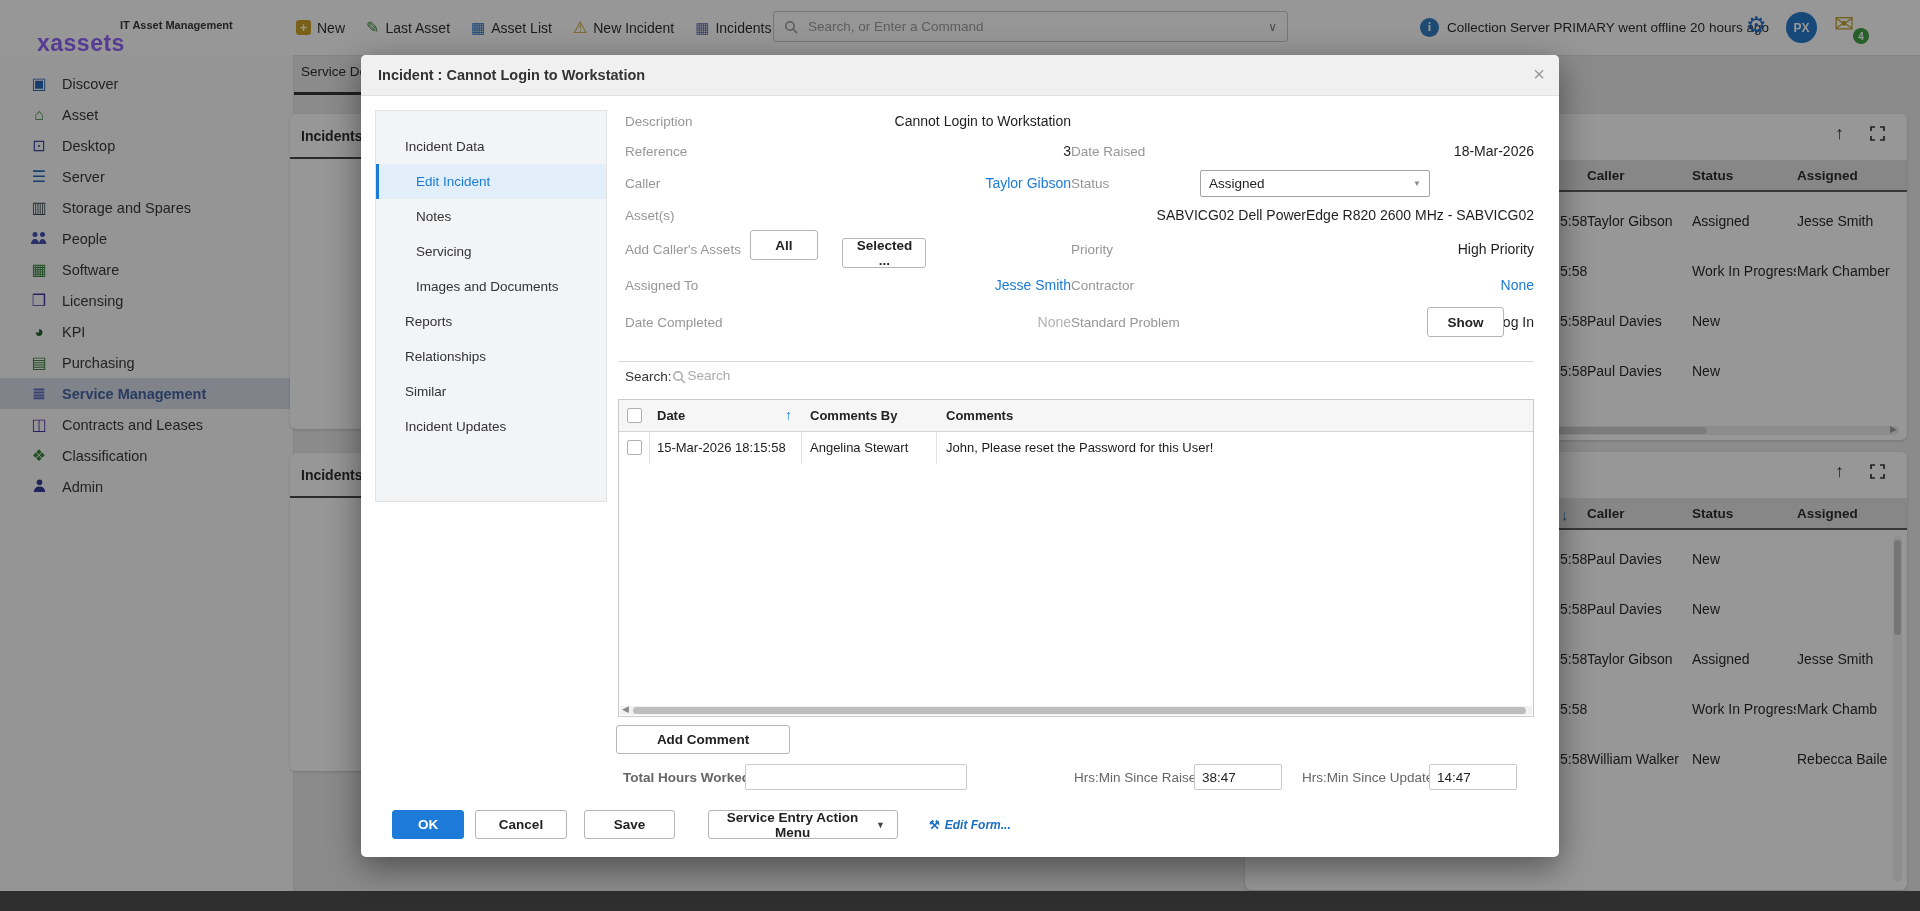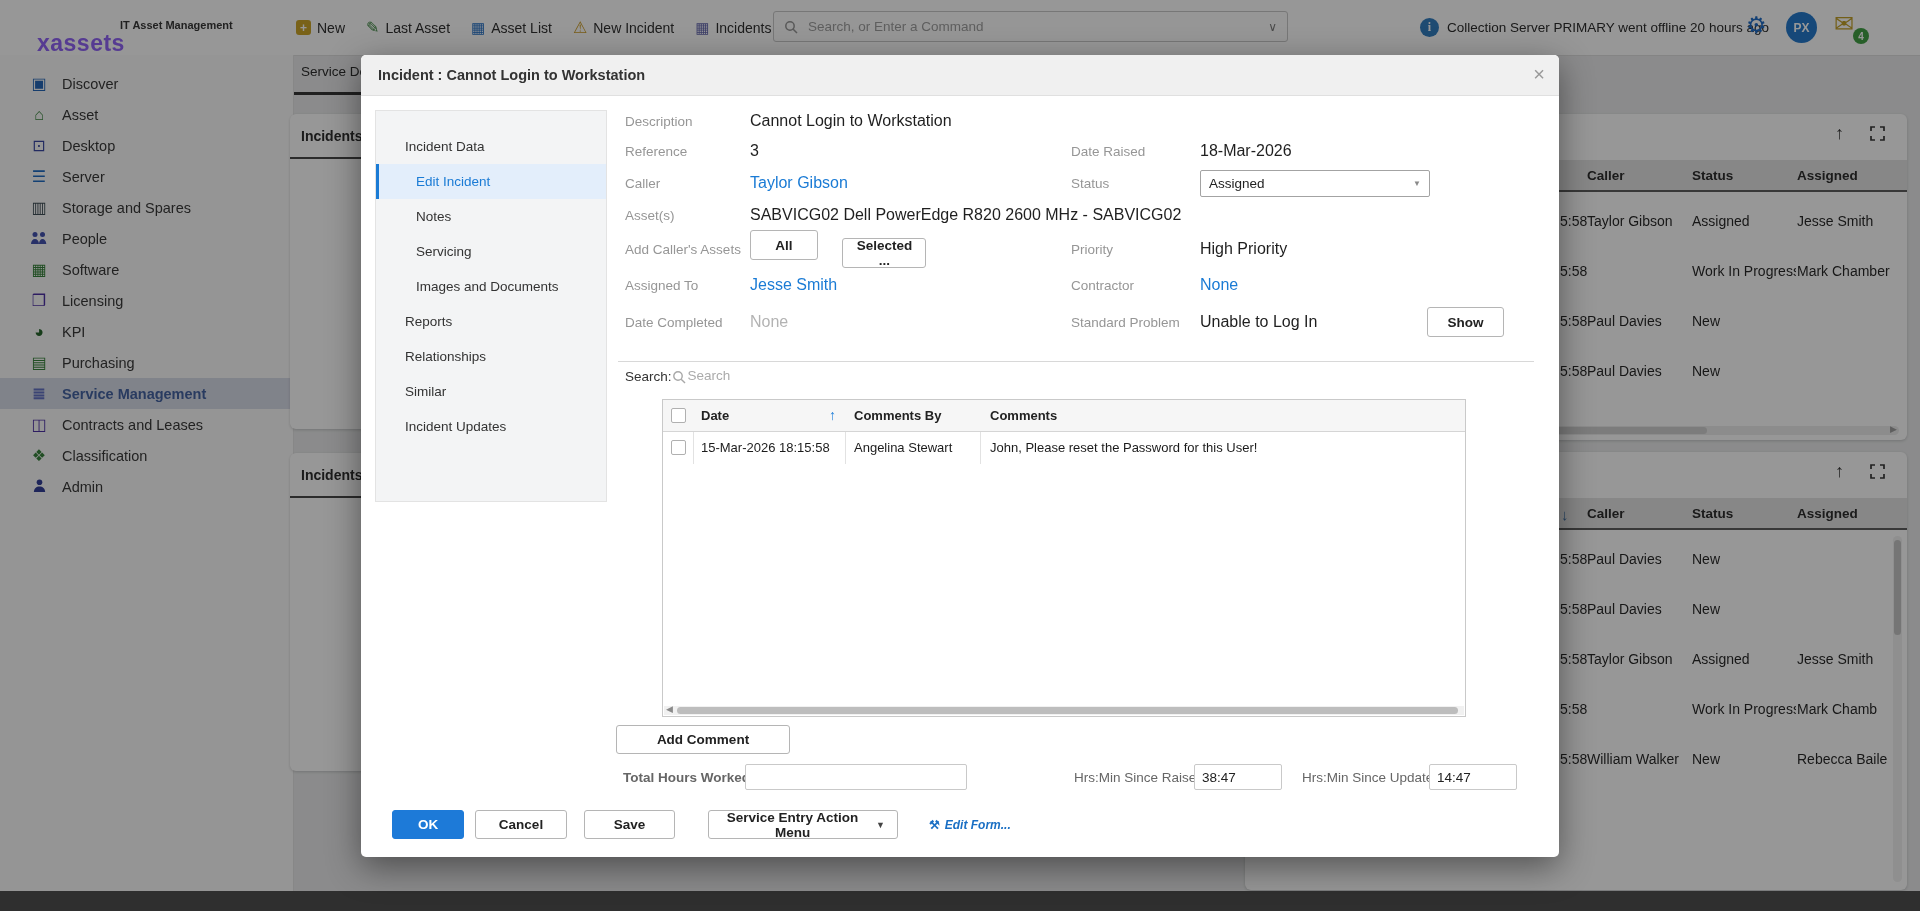--- a/index.html
+++ b/index.html
@@ -74,39 +74,39 @@
   
   .m-nav{position:absolute;left:14px;top:14px;width:232px;height:392px;background:#f3f4f5;border:1px solid #e3e3e3;
     box-sizing:border-box;padding-top:18px;}
   .m-nav-item{height:35px;display:flex;align-items:center;font-size:13.5px;color:#333;padding-left:29px;cursor:pointer;}
   .m-nav-item.child{padding-left:40px;}
   .m-nav-item.selected{background:#e3eefb;border-left:3px solid #1a7bd5;padding-left:37px;color:#1a7bd5;}
   
   .m-form{position:absolute;left:257px;top:10px;width:916px;}
   .f-row{display:grid;grid-template-columns:125px 321px 129px 1fr;align-items:center;padding-left:7px;box-sizing:border-box;position:relative;}
   .f-label{font-size:13.5px;color:#969696;}
-  .f-value{font-size:16px;color:#1f1f1f;}
+  .f-value{font-size:14px;color:#1f1f1f;text-align:right;}
   .f-link{color:#1a7bd5;cursor:pointer;}
   .f-muted{color:#b3b3b3;}
   .f-select{width:230px;height:27px;border:1px solid #a3a3a3;border-radius:2px;background:#fff;display:flex;
     align-items:center;justify-content:space-between;padding:0 8px;box-sizing:border-box;font-size:13.5px;color:#222;cursor:pointer;}
   .f-select .arr{font-size:8px;color:#8a8a8a;}
   .btn{display:inline-flex;align-items:center;justify-content:center;border:1px solid #b5b5b5;border-radius:3px;
     background:#fff;font-size:13.5px;font-weight:600;color:#222;height:30px;box-sizing:border-box;cursor:pointer;
     font-family:"Liberation Sans",sans-serif;}
   .btn-all{width:68px;margin-right:20px;}
   .btn-selected{width:84px;}
   .btn-show{position:absolute;right:30px;top:5px;width:77px;}
   .m-divider{position:absolute;left:257px;width:916px;top:265px;border-top:1px solid #d8d8d8;}
   .m-search-row{position:absolute;left:264px;top:264px;height:24px;display:flex;align-items:flex-end;}
   .m-search-label{font-size:13.5px;color:#333;}
   .m-search-input{border:none;outline:none;font-size:13.5px;color:#444;width:220px;font-family:"Liberation Sans",sans-serif;}
   .m-search-input::placeholder{color:#ababab;}
   
-  .m-table{position:absolute;left:257px;top:303px;width:804px;height:318px;border:1px solid #c9c9c9;box-sizing:border-box;margin-left:44px;}
+  .m-table{position:absolute;left:257px;top:303px;width:916px;height:318px;border:1px solid #c9c9c9;box-sizing:border-box;}
   .t-head{position:relative;height:31px;background:#f6f6f6;border-bottom:1px solid #d5d5d5;}
   .t-row{position:relative;height:33px;border-bottom:1px solid #e3e3e3;}
   .t-cb{position:absolute;left:8px;top:8px;width:13px;height:13px;border:1px solid #b0b0b0;border-radius:2px;background:#fff;cursor:pointer;}
   .t-date{position:absolute;left:38px;top:8px;font-size:13px;color:#1c1c1c;}
   .t-by{position:absolute;left:191px;top:8px;font-size:13px;color:#1c1c1c;}
   .t-comment{position:absolute;left:327px;top:8px;font-size:13px;color:#1c1c1c;}
   .t-head .t-date,.t-head .t-by,.t-head .t-comment{font-weight:600;color:#222;}
   .t-sort{position:absolute;left:166px;top:7px;font-size:14px;color:#1a7cd9;}
   .t-sep{position:absolute;top:0;bottom:0;width:1px;background:#e2e2e2;}
   .t-body{position:absolute;left:0;top:64px;right:0;bottom:11px;background:#fff;}

